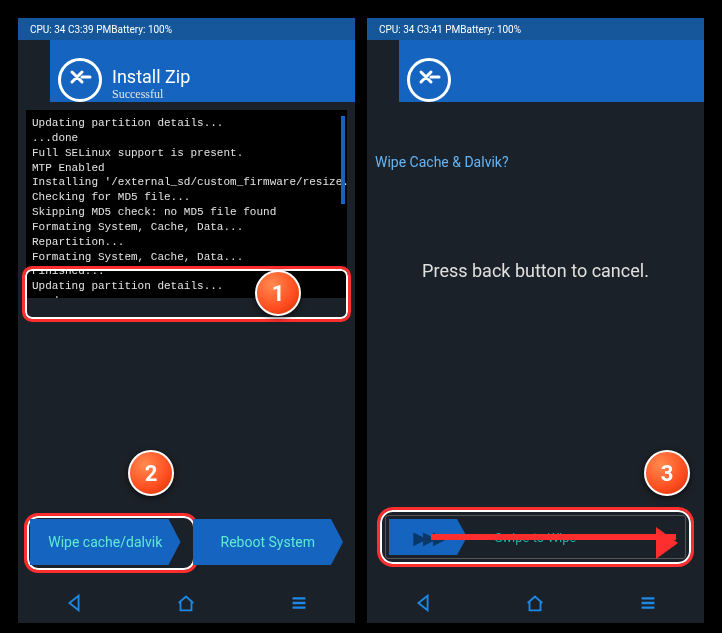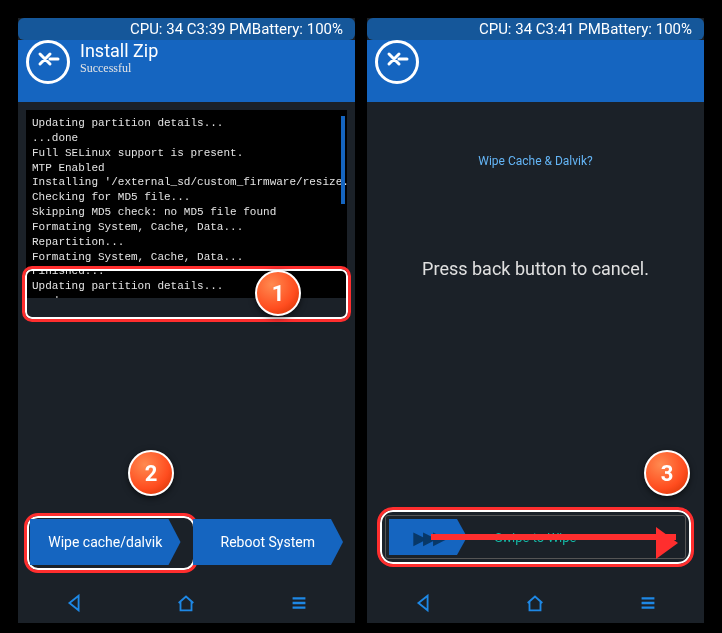--- a/index.html
+++ b/index.html
@@ -22,34 +22,34 @@
     background: #1b2128;
     display: flex;
     flex-direction: column;
     position: relative;
     min-width: 0;
   }
   .statusbar {
     height: 22px;
     background: #15579a;
     color: #fff;
-    font-size: 15px;
+    font-size: 10px;
     display: flex;
     align-items: center;
     padding: 0 12px;
-    justify-content: flex-end;
-    border-radius: 6px;
+    justify-content: flex-start;
   }
   .header {
     height: 62px;
     background: #1565c0;
     display: flex;
-    align-items: flex-start;
+    align-items: flex-end;
     padding: 0 8px;
     color: #fff;
+    margin-left: 32px;
   }
   .header-icon {
     width: 44px; height: 44px;
     border: 3px solid #fff;
     border-radius: 50%;
     display: flex; align-items: center; justify-content: center;
     margin-right: 10px;
     flex-shrink: 0;
   }
   .header-icon svg { width: 24px; height: 24px; }
@@ -87,38 +87,38 @@
   .spacer { flex:1; }
 
   .btn-row {
     display:flex; gap:12px; padding: 0 4px 10px 4px;
     position: relative;
   }
   .btn {
     flex:1;
     height:46px;
     background:#1565c0;
-    color:#ffffff;
+    color:#5eead4;
     display:flex; align-items:center; justify-content:center;
     font-size:14px;
     position: relative;
     clip-path: polygon(0 0, calc(100% - 12px) 0, 100% 50%, calc(100% - 12px) 100%, 0 100%);
   }
   .callout2-box {
     position: absolute;
     left: -2px; top: -6px;
     width: 174px; height: 60px;
     border: 3px solid #ff2e2e;
     border-radius: 14px;
     box-shadow: inset 0 0 0 2px #fff;
     pointer-events:none;
   }
 
   
-  .confirm-text1 { color:#64b5f6; text-align:center; font-size:12px; margin-top:44px; }
+  .confirm-text1 { color:#64b5f6; font-size:14px; margin-top:44px; }
   .confirm-text2 { color:#e0e0e0; text-align:center; font-size:18px; margin-top:90px; }
 
   .swipe-wrap {
     position: relative;
     height: 56px;
     margin: 0 4px 10px 4px;
   }
   .swipe-track {
     position:absolute; left:6px; right:6px; top:6px; bottom:6px;
     border:1px solid #555;

